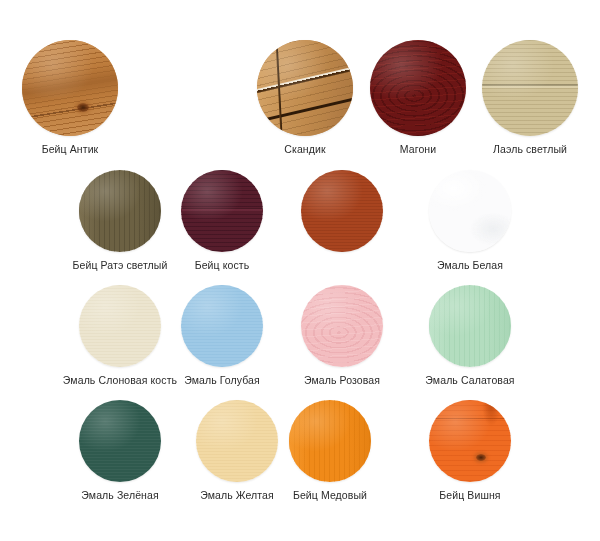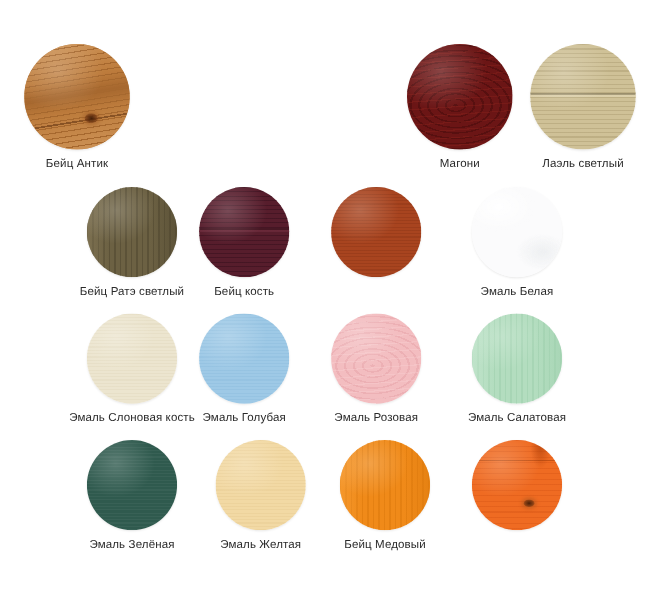--- a/index.html
+++ b/index.html
@@ -68,20 +68,33 @@
         <div class="disc">
           <div class="base" style="background:#bd7c3c"></div>
           <div class="grain" style="background:repeating-linear-gradient(-9deg, #a3652c 0px, #a3652c 1px, transparent 1px, transparent 5px),linear-gradient(-9deg,#d29a5e 0%, #bd7c3c 38%, #a3652c 52%, #bd7c3c 66%, #d29a5e 100%);opacity:.85"></div>
           <div class="grain2" style="background:linear-gradient(-9deg, transparent 0 29%, rgba(90,45,12,.55) 29% 30.4%, transparent 30.4% 100%);"></div>
           <div class="shade" style="background:radial-gradient(ellipse 70% 60% at 32% 26%, rgba(255,255,255,.20) 0%, transparent 62%),radial-gradient(ellipse 95% 95% at 50% 50%, transparent 62%, rgba(0,0,0,.10) 100%);"></div>
           <div class="knot" style="left:57%;top:66%;width:13%;height:9%;background:radial-gradient(ellipse at 50% 50%, rgba(60,26,6,.92) 0%, rgba(110,52,16,.75) 55%, transparent 100%);box-shadow:0 0 3px 2px rgba(150,80,30,.35);"></div>
         </div>
       </div>
       <div class="caption">Бейц Антик</div>
     </div>
+    <div class="swatch" style="left: 215px; top: 40px; width: 180px;">
+      <div class="disc-wrap" style="width: 96px; height: 96px;">
+        <div class="disc">
+          <div class="base" style="background:#c08a4e"></div>
+          <div class="grain" style="background:repeating-linear-gradient(-13deg, rgba(110,70,28,.30) 0px, rgba(110,70,28,.30) 1px, transparent 1px, transparent 7px),linear-gradient(100deg,#d9a86c 0%, #c08a4e 55%, #a8733f 100%);opacity:.9"></div>
+          <div class="panel" style="left:-10%;right:-10%;top:40%;height:4.5%;transform:rotate(-13deg);background:linear-gradient(to bottom,#efe6d5 0 45%, #4a2c10 45% 100%);"></div>
+          <div class="panel" style="left:-10%;right:-10%;top:72%;height:3.5%;transform:rotate(-13deg);background:#2e1a08;"></div>
+          <div class="panel" style="left:22%;top:-10%;bottom:-10%;width:2.5%;transform:rotate(-3deg);background:linear-gradient(to right,#5d3a16,#2e1a08);"></div>
+          <div class="shade" style="background:radial-gradient(ellipse 70% 60% at 32% 26%, rgba(255,255,255,.20) 0%, transparent 62%),radial-gradient(ellipse 95% 95% at 50% 50%, transparent 62%, rgba(0,0,0,.10) 100%);"></div>
+        </div>
+      </div>
+      <div class="caption">Скандик</div>
+    </div>
     <div class="swatch" style="left: 328px; top: 40px; width: 180px;">
       <div class="disc-wrap" style="width: 96px; height: 96px;">
         <div class="disc">
           <div class="base" style="background:#6b1515"></div>
           <div class="grain" style="background:repeating-radial-gradient(ellipse 62% 38% at 46% 58%, #4a0c0c 0px, #4a0c0c 2px, transparent 2px, transparent 8px);opacity:.6"></div>
           <div class="grain2" style="background:repeating-linear-gradient(-4deg, #90241c 0px, #90241c 1px, transparent 1px, transparent 7px);opacity:.35"></div>
           <div class="shade" style="background:radial-gradient(ellipse 70% 60% at 32% 26%, rgba(255,255,255,.20) 0%, transparent 62%),radial-gradient(ellipse 95% 95% at 50% 50%, transparent 62%, rgba(0,0,0,.10) 100%);"></div>
         </div>
       </div>
       <div class="caption">Магони</div>
@@ -193,35 +206,36 @@
     <div class="swatch" style="left: 147px; top: 400px; width: 180px;">
       <div class="disc-wrap" style="width: 82px; height: 82px;">
         <div class="disc">
           <div class="base" style="background:#f2d9a4"></div>
           <div class="grain" style="background:repeating-linear-gradient(to bottom, #e7cb92 0px, #e7cb92 1px, transparent 1px, transparent 3px);opacity:.45"></div>
           <div class="shade" style="background:radial-gradient(ellipse 70% 60% at 32% 26%, rgba(255,255,255,.20) 0%, transparent 62%),radial-gradient(ellipse 95% 95% at 50% 50%, transparent 62%, rgba(0,0,0,.10) 100%);"></div>
         </div>
       </div>
       <div class="caption">Эмаль Желтая</div>
     </div>
-    <div class="swatch" style="left: 260px; top: 400px; width: 180px; text-align: center;">
+    <div class="swatch" style="left: 240px; top: 400px; width: 180px; text-align: center;">
       <div class="disc-wrap" style="width: 82px; height: 82px;">
         <div class="disc">
           <div class="base" style="background:#f08a19"></div>
           <div class="grain" style="background:repeating-linear-gradient(to right, #dd7a0d 0px, #dd7a0d 1px, transparent 1px, transparent 5px);opacity:.6"></div>
           <div class="grain2" style="background:linear-gradient(to right,#f9a33c 0%, transparent 25%, transparent 70%, #dd7a0d 100%);opacity:.55"></div>
           <div class="shade" style="background:radial-gradient(ellipse 70% 60% at 32% 26%, rgba(255,255,255,.20) 0%, transparent 62%),radial-gradient(ellipse 95% 95% at 50% 50%, transparent 62%, rgba(0,0,0,.10) 100%);"></div>
         </div>
       </div>
       <div class="caption">Бейц Медовый</div>
     </div>
     <div class="swatch" style="left: 380px; top: 400px; width: 180px;">
       <div class="disc-wrap" style="width: 82px; height: 82px;">
         <div class="disc">
           <div class="base" style="background:#ef6b22"></div>
           <div class="grain" style="background:repeating-linear-gradient(to bottom, #dc5a18 0px, #dc5a18 1px, transparent 1px, transparent 5px);opacity:.55"></div>
           <div class="grain2" style="background:linear-gradient(to bottom, transparent 0 22%, rgba(160,60,10,.55) 22% 23.6%, transparent 23.6% 100%),radial-gradient(ellipse 16% 34% at 76% 8%, rgba(170,62,10,.6) 0%, transparent 70%);"></div>
           <div class="shade" style="background:radial-gradient(ellipse 70% 60% at 32% 26%, rgba(255,255,255,.20) 0%, transparent 62%),radial-gradient(ellipse 95% 95% at 50% 50%, transparent 62%, rgba(0,0,0,.10) 100%);"></div>
           <div class="knot" style="left:57%;top:66%;width:13%;height:9%;background:radial-gradient(ellipse at 50% 50%, rgba(60,26,6,.92) 0%, rgba(110,52,16,.75) 55%, transparent 100%);box-shadow:0 0 3px 2px rgba(150,80,30,.35);"></div>
         </div>
       </div>
+      <div class="caption">Бейц Вишня</div>
     </div>
   </div>
 
 </body></html>

